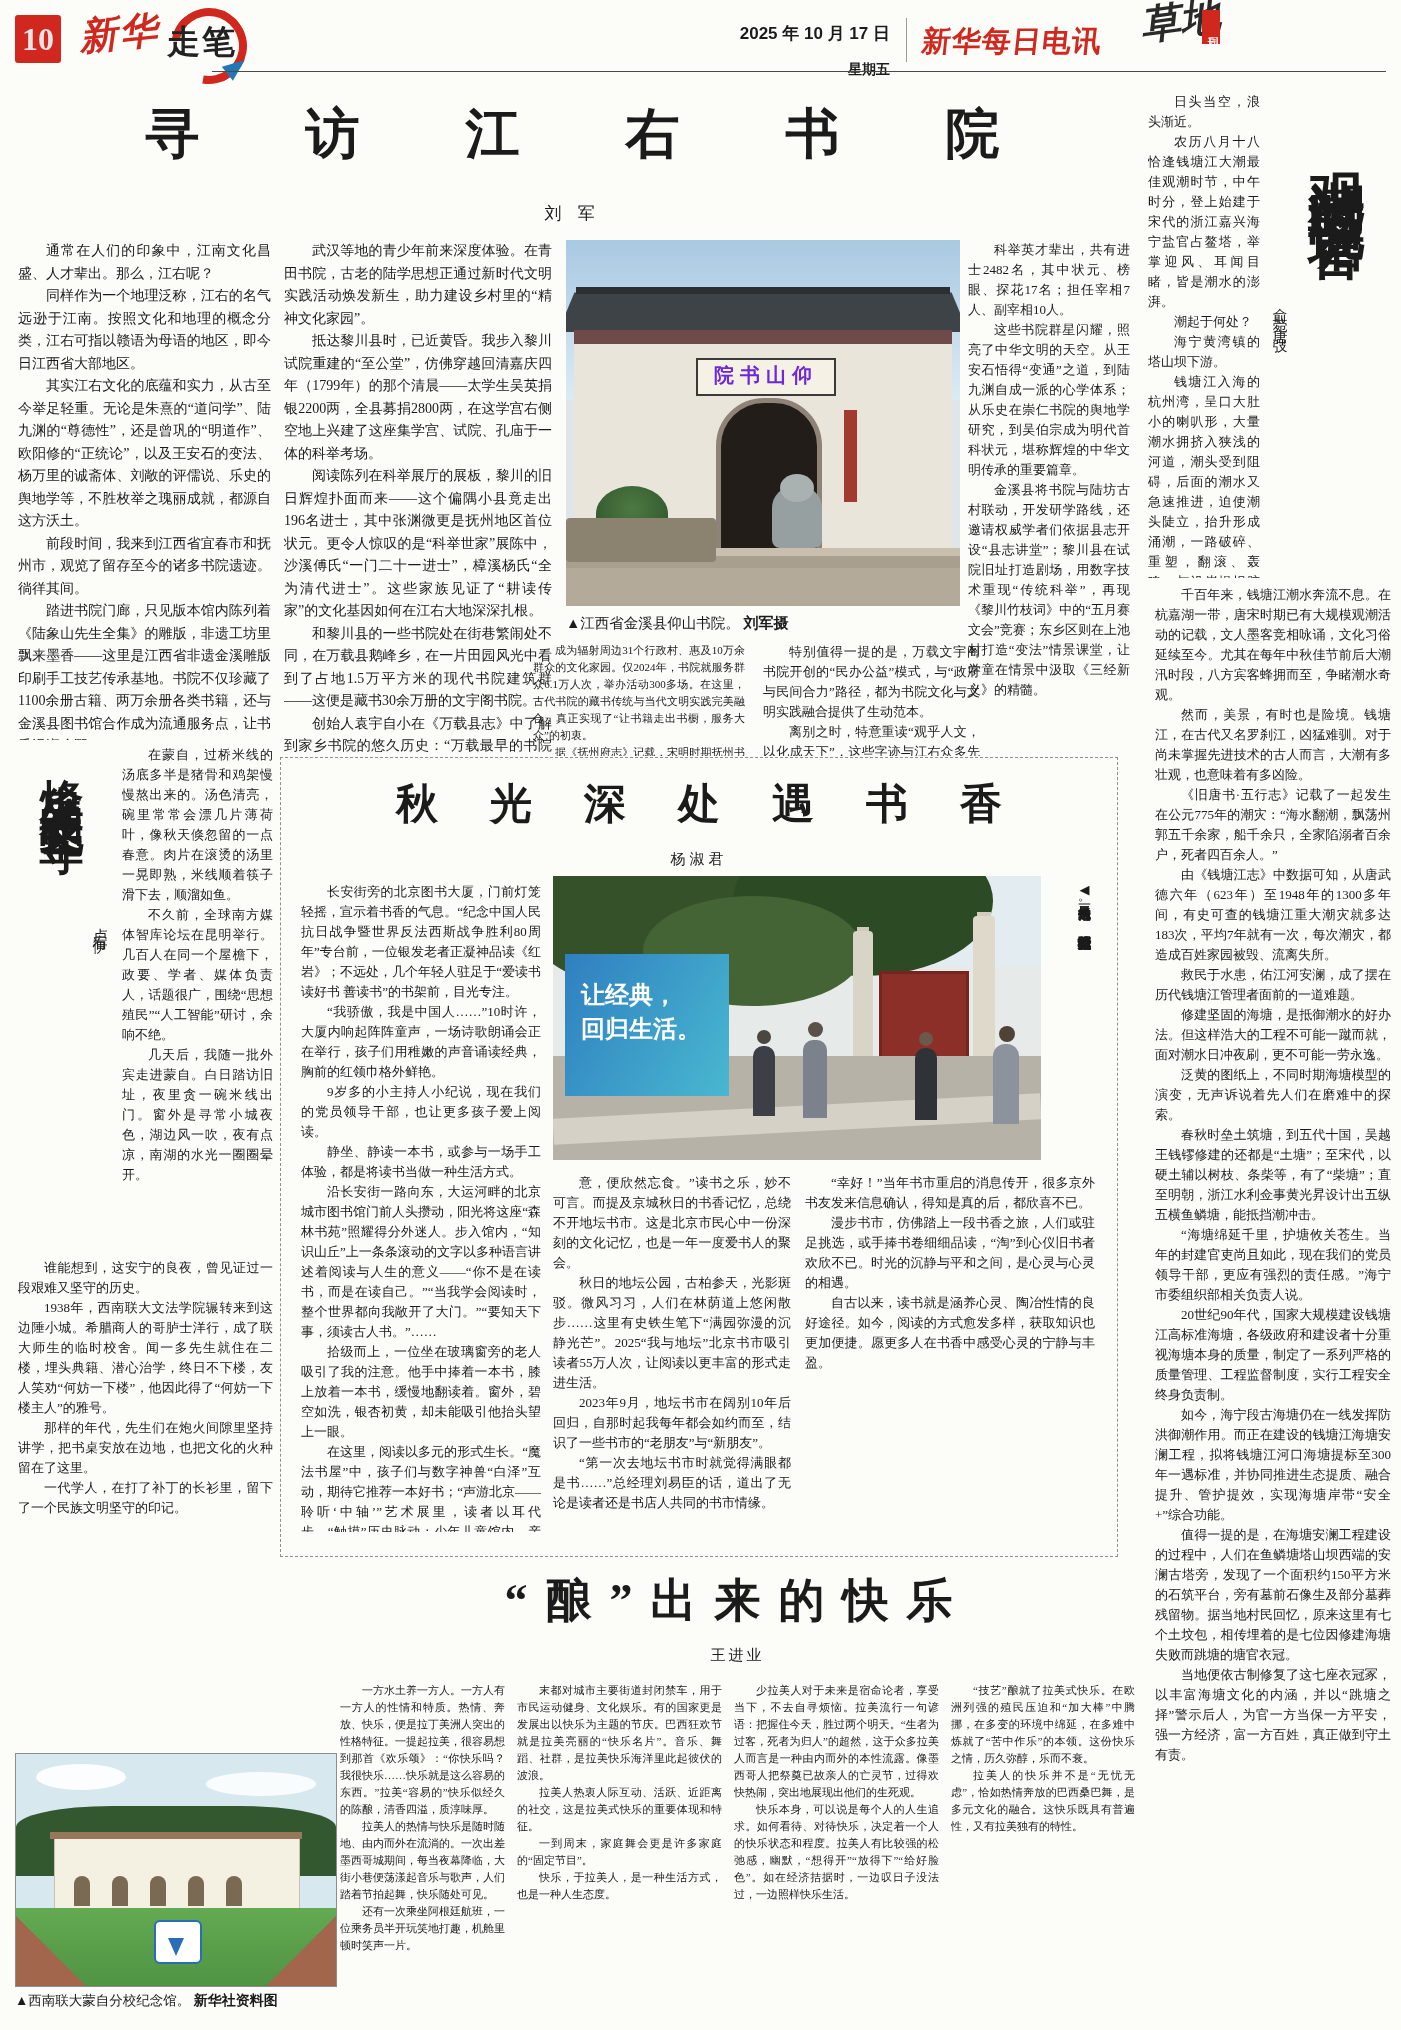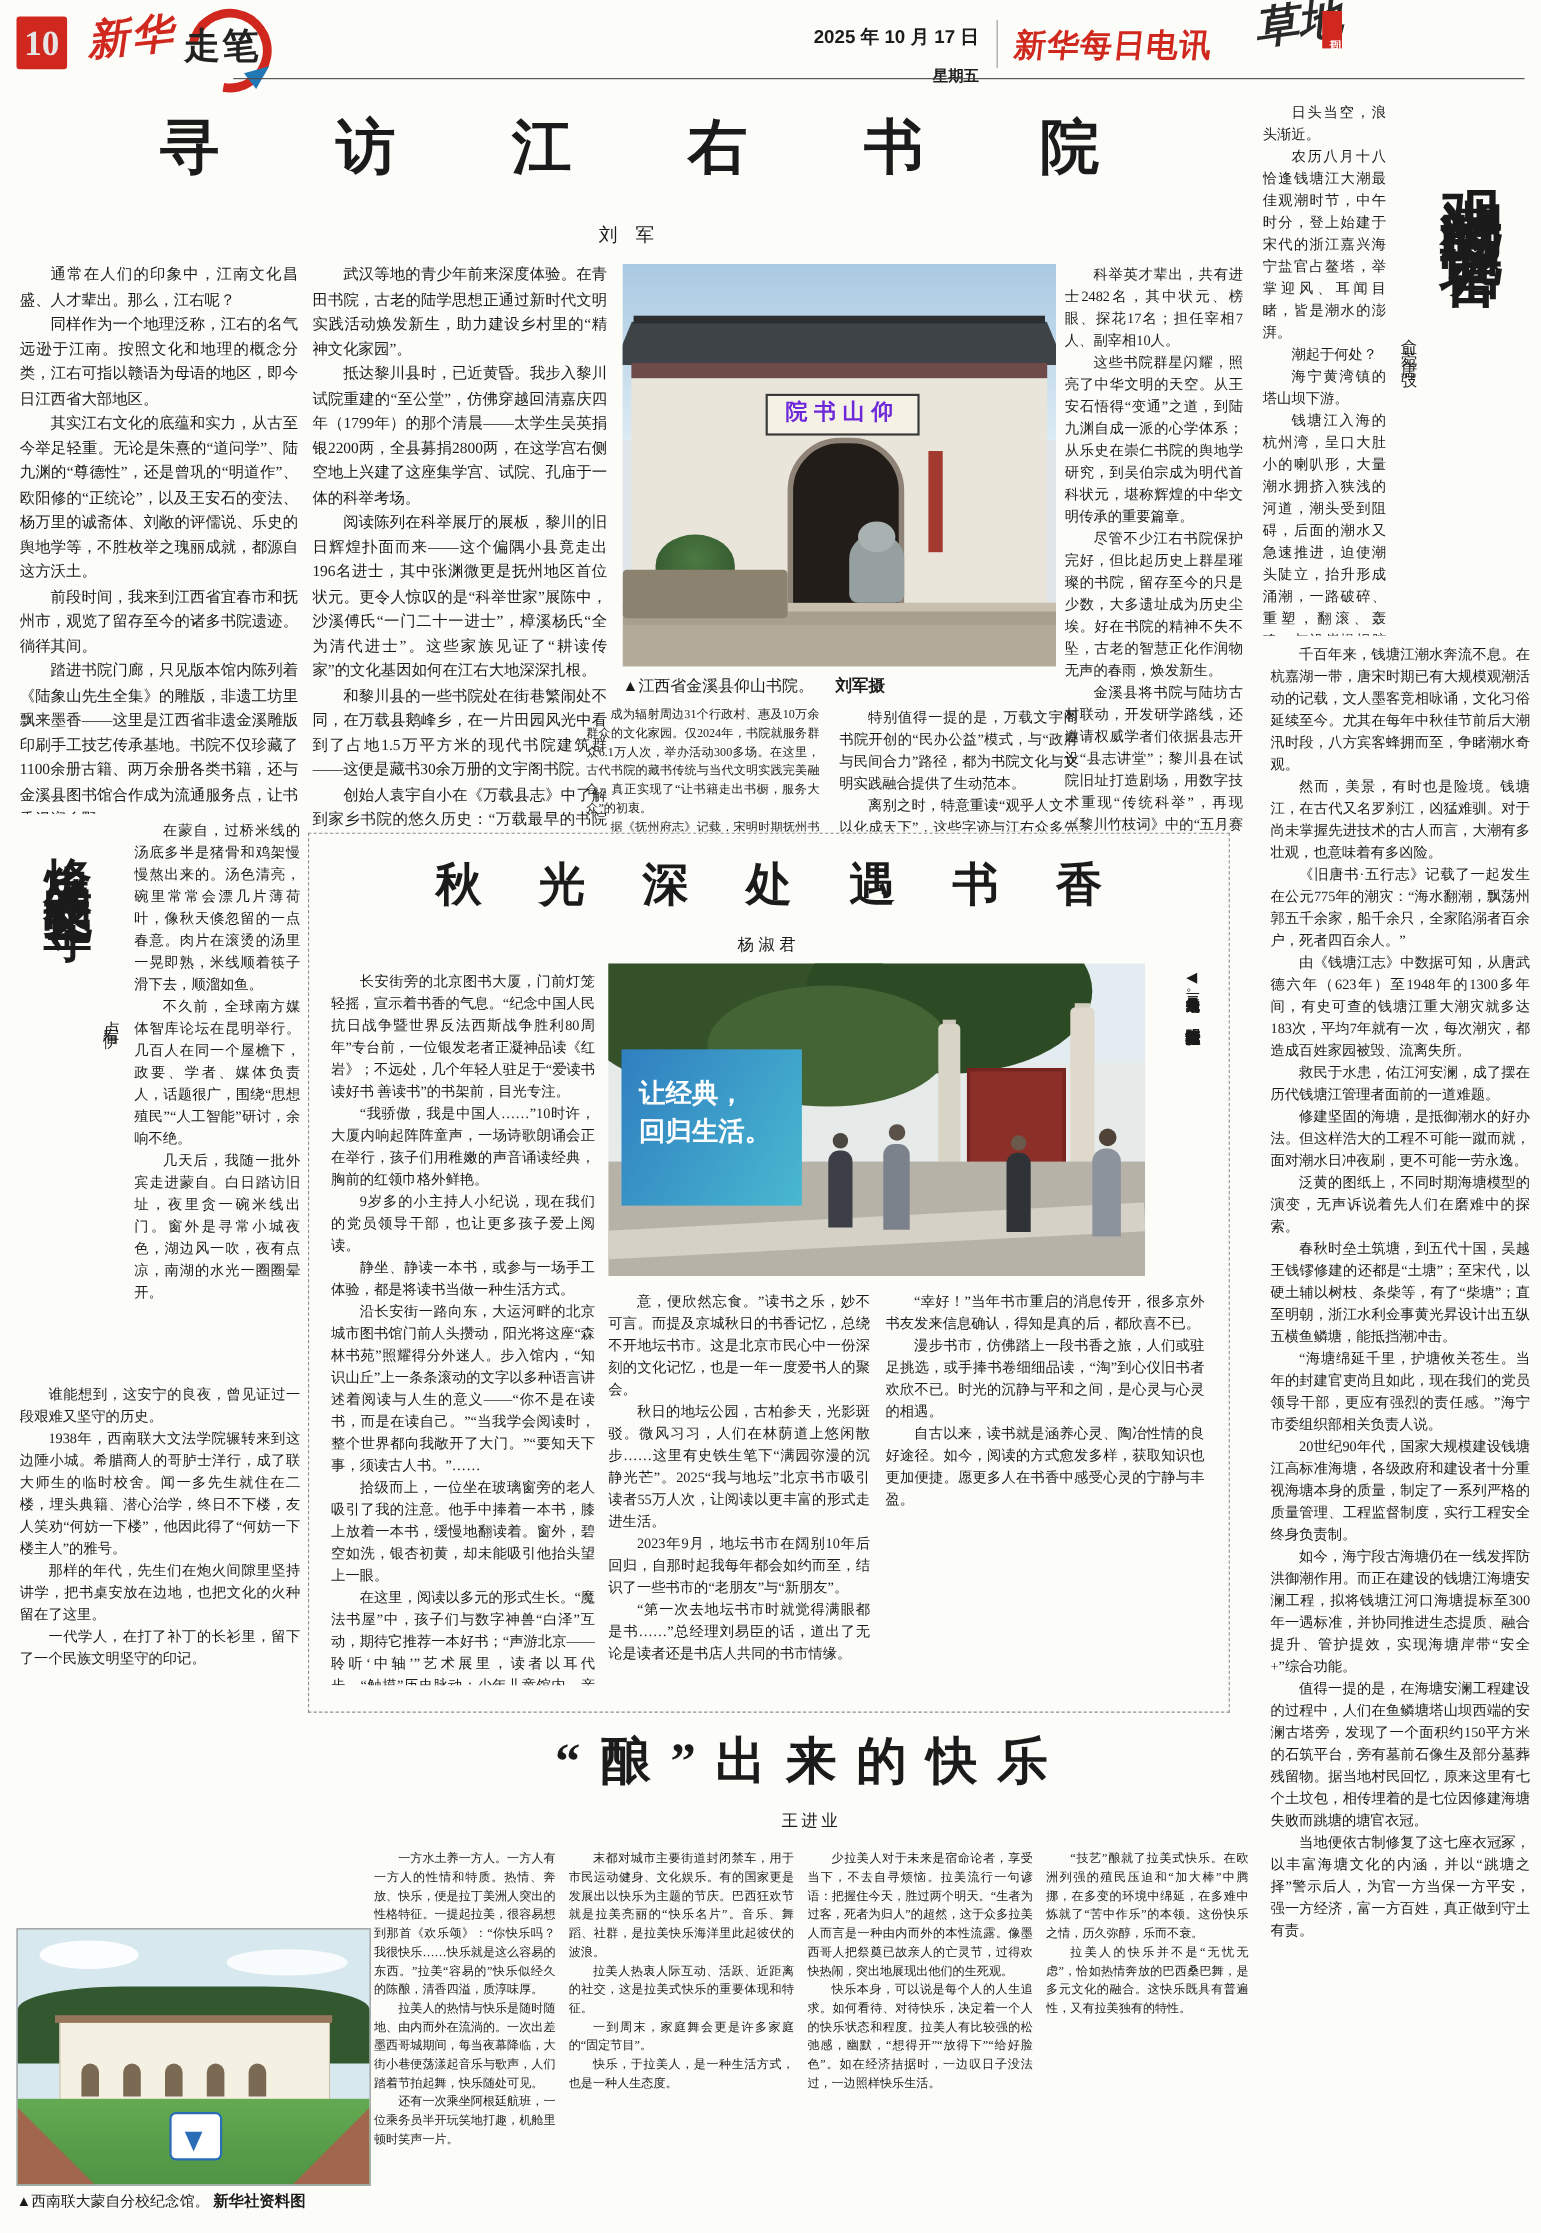--- a/index.html
+++ b/index.html
@@ -97,35 +97,34 @@
   <div class="abs" style="left:278px;top:170px;width:13px;height:92px;background:#a23a30;"></div>
   <div class="abs" style="left:30px;top:246px;width:72px;height:56px;background:radial-gradient(circle at 50% 40%,#4c7a43,#2f5229);border-radius:50% 50% 30% 30%;"></div>
   <div class="abs" style="left:50px;top:296px;width:34px;height:22px;background:#7d5433;border-radius:0 0 8px 8px;"></div>
   <div class="abs" style="left:206px;top:246px;width:50px;height:62px;background:#97a0a0;border-radius:22px 22px 8px 8px;"></div>
   <div class="abs" style="left:214px;top:234px;width:34px;height:28px;background:#aab2b1;border-radius:50%;"></div>
   <div class="abs" style="left:0;bottom:0;width:394px;height:58px;background:#b4aa99;box-shadow:inset 0 8px 0 #c8bfae, inset 0 20px 0 #a99f8e;"></div>
   <div class="abs" style="left:0;bottom:44px;width:150px;height:44px;background:#8c8270;border-radius:4px;"></div>
 </div>
 <div class="abs" style="left:566px;top:614px;width:410px;font-size:14.5px;">
   <span>▲江西省金溪县仰山书院。</span>
-  <span class="credit" style="margin-left:16px;font-size:15px;">刘军摄</span>
+  <span class="credit" style="margin-left:0;font-size:15px;">刘军摄</span>
 </div>
 
 <div class="abs jt clip fs-sm" style="left:533px;top:642px;width:212px;height:114px;">
     <p>成为辐射周边31个行政村、惠及10万余群众的文化家园。仅2024年，书院就服务群众6.1万人次，举办活动300多场。在这里，古代书院的藏书传统与当代文明实践完美融合，真正实现了“让书籍走出书橱，服务大众”的初衷。</p>
     <p>据《抚州府志》记载，宋明时期抚州书院林立，</p>
   </div>
 <div class="abs jt clip fs-std" style="left:763px;top:642px;width:217px;height:114px;">
     <p>特别值得一提的是，万载文宇阁书院开创的“民办公益”模式，与“政府与民间合力”路径，都为书院文化与文明实践融合提供了生动范本。</p>
     <p>离别之时，特意重读“观乎人文，以化成天下”，这些字迹与江右众多先贤碑林上的斑驳字迹交相辉映，古今相照。</p>
   </div>
 <div class="abs jt clip fs-std" style="left:968px;top:240px;width:162px;height:517px;">
     <p>科举英才辈出，共有进士2482名，其中状元、榜眼、探花17名；担任宰相7人、副宰相10人。</p>
     <p>这些书院群星闪耀，照亮了中华文明的天空。从王安石悟得“变通”之道，到陆九渊自成一派的心学体系；从乐史在崇仁书院的舆地学研究，到吴伯宗成为明代首科状元，堪称辉煌的中华文明传承的重要篇章。</p>
-    <p>尽管不少江右书院保护完好，但比起历史上群星璀璨的书院，留存至今的只是少数，大多遗址成为历史尘埃。好在书院的精神不失不坠，古老的智慧正化作润物无声的春雨，焕发新生。</p>
     <p>金溪县将书院与陆坊古村联动，开发研学路线，还邀请权威学者们依据县志开设“县志讲堂”；黎川县在试院旧址打造剧场，用数字技术重现“传统科举”，再现《黎川竹枝词》中的“五月赛文会”竞赛；东乡区则在上池村打造“变法”情景课堂，让学童在情景中汲取《三经新义》的精髓。</p>
   </div>
 
 <div class="abs vert" style="left:1302px;top:128px;height:460px;font-size:56px;font-weight:600;letter-spacing:8px;line-height:70px;">
   <span>观潮时节说塘官</span>
 </div>
 <div class="abs vert" style="left:1270px;top:296px;height:130px;font-size:15px;letter-spacing:10px;">
   <span>俞菀唐弢</span>
 </div>
 <div class="abs jt clip fs-std" style="left:1148px;top:92px;width:112px;height:486px;line-height:20px;">

